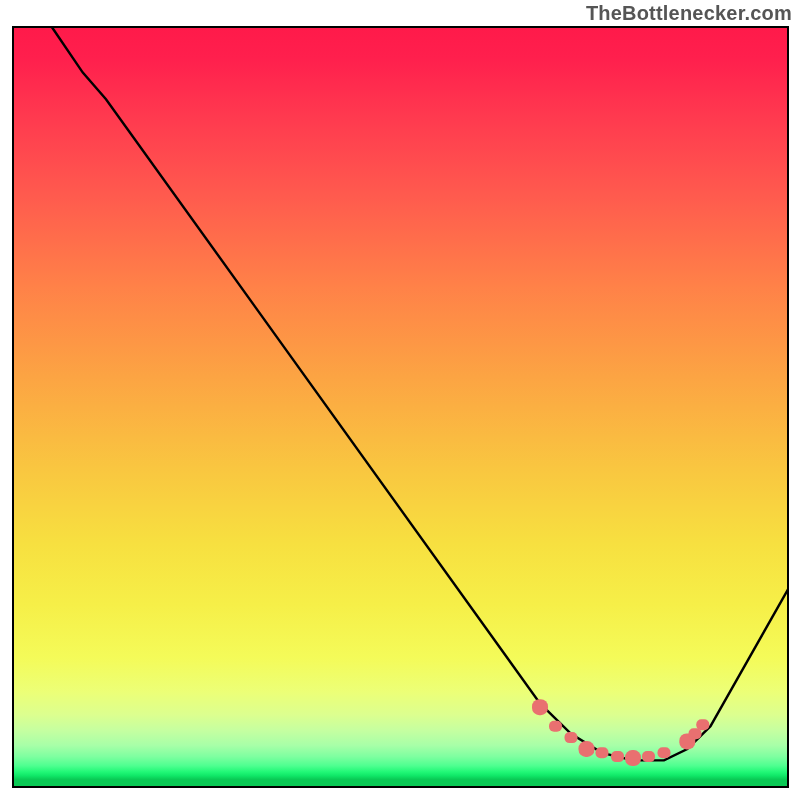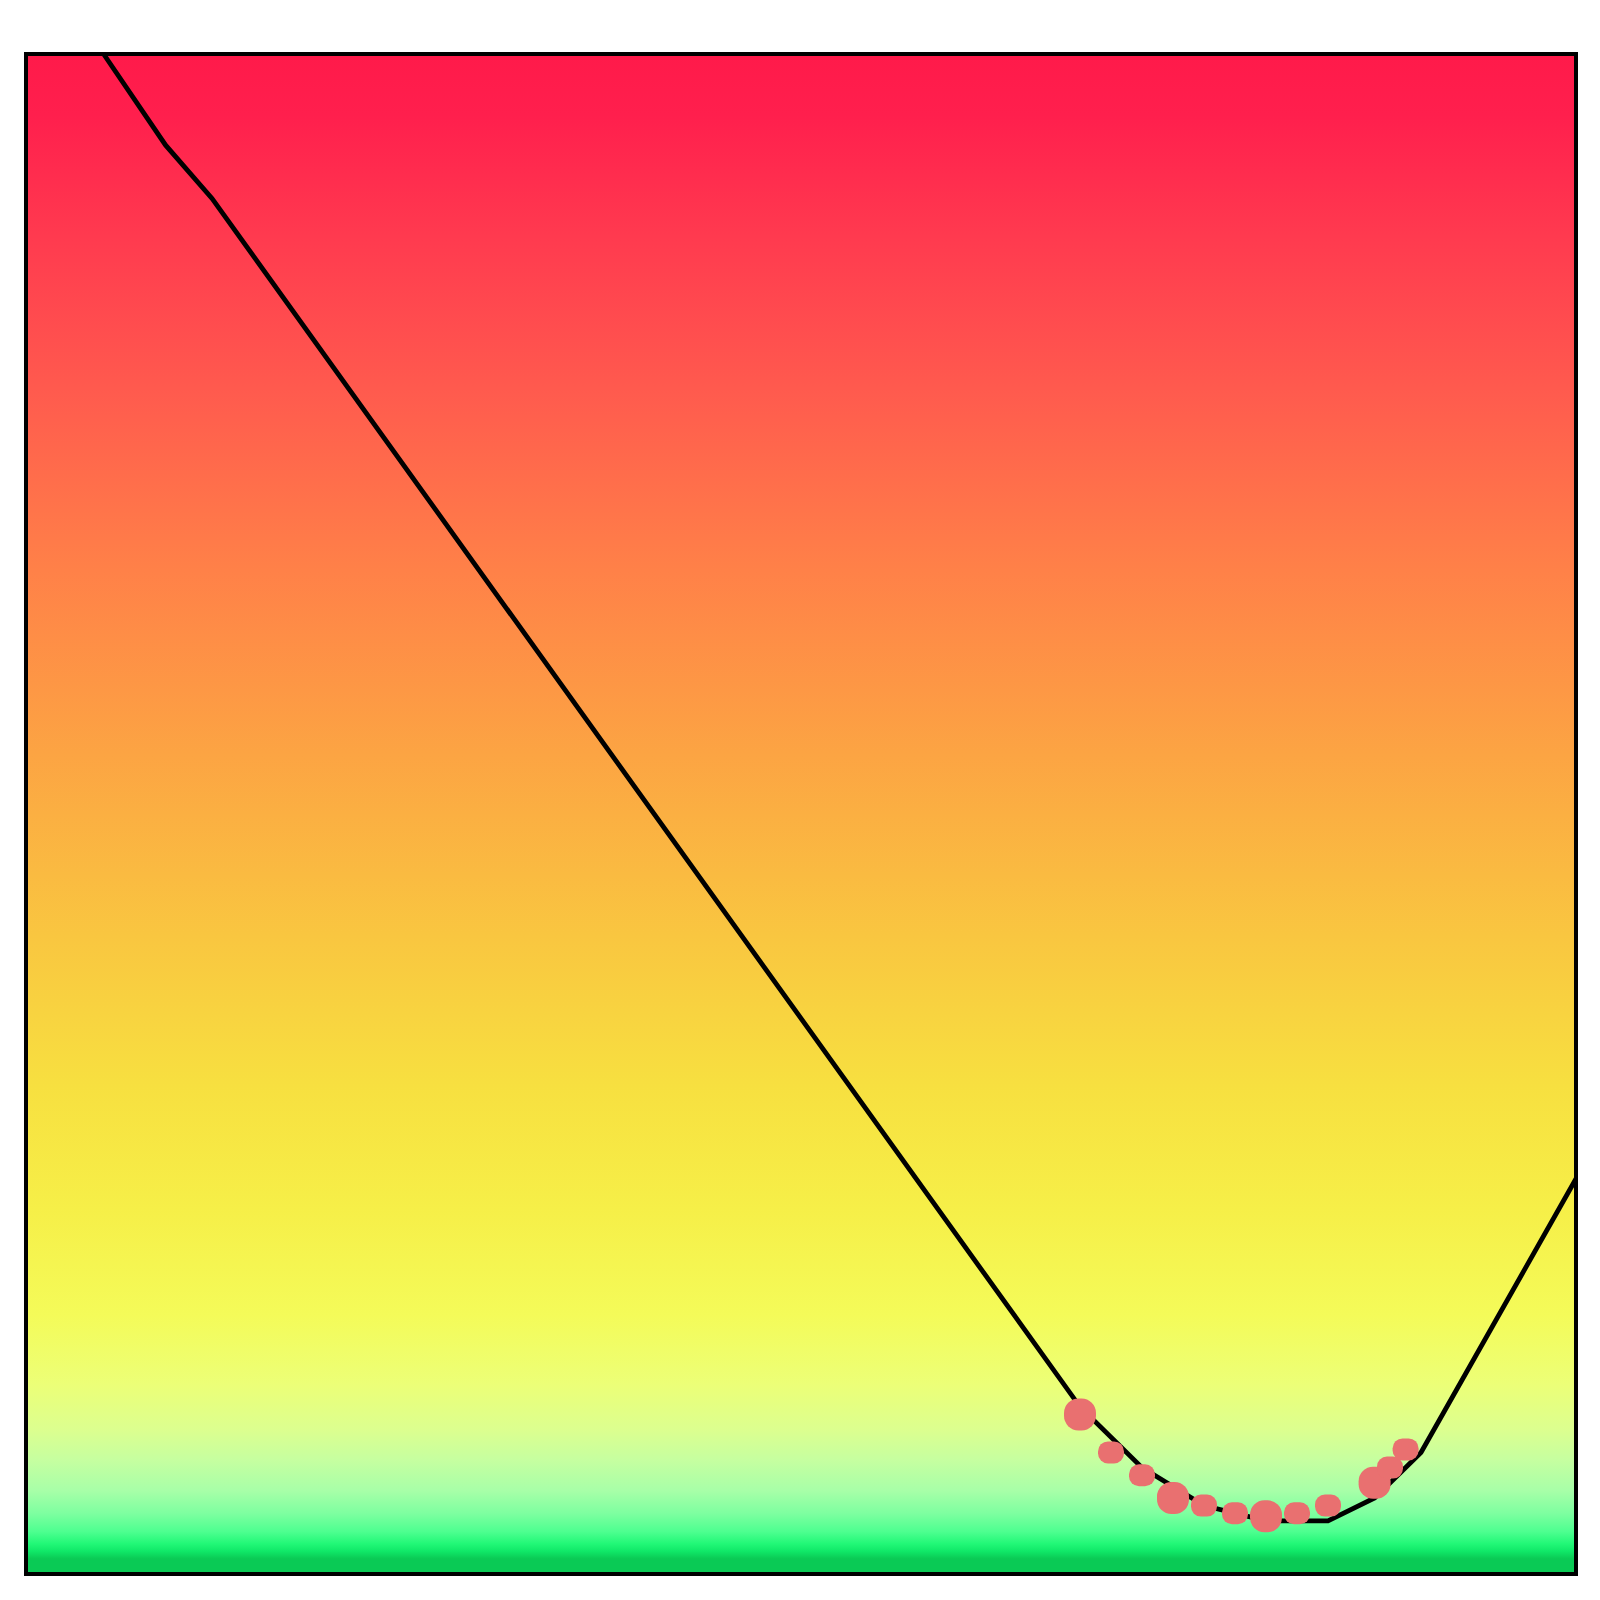--- a/index.html
+++ b/index.html
@@ -31,20 +31,21 @@
     top: 0;
     left: 0;
     width: 800px;
     height: 800px;
   }
 </style>
 </head>
 <body>
 
 <div class="wrap">
+  <div class="watermark">TheBottlenecker.com</div>
 
   <svg class="chart" viewBox="0 0 800 800">
     <defs>
       <linearGradient id="bg-grad" x1="0" y1="0" x2="0" y2="1">
           <stop offset="0%" stop-color="#ff1a4a"></stop>
           <stop offset="4%" stop-color="#ff1f4d"></stop>
           <stop offset="12%" stop-color="#ff3a4f"></stop>
           <stop offset="22%" stop-color="#ff5a4e"></stop>
           <stop offset="34%" stop-color="#ff8148"></stop>
           <stop offset="46%" stop-color="#fca443"></stop>

